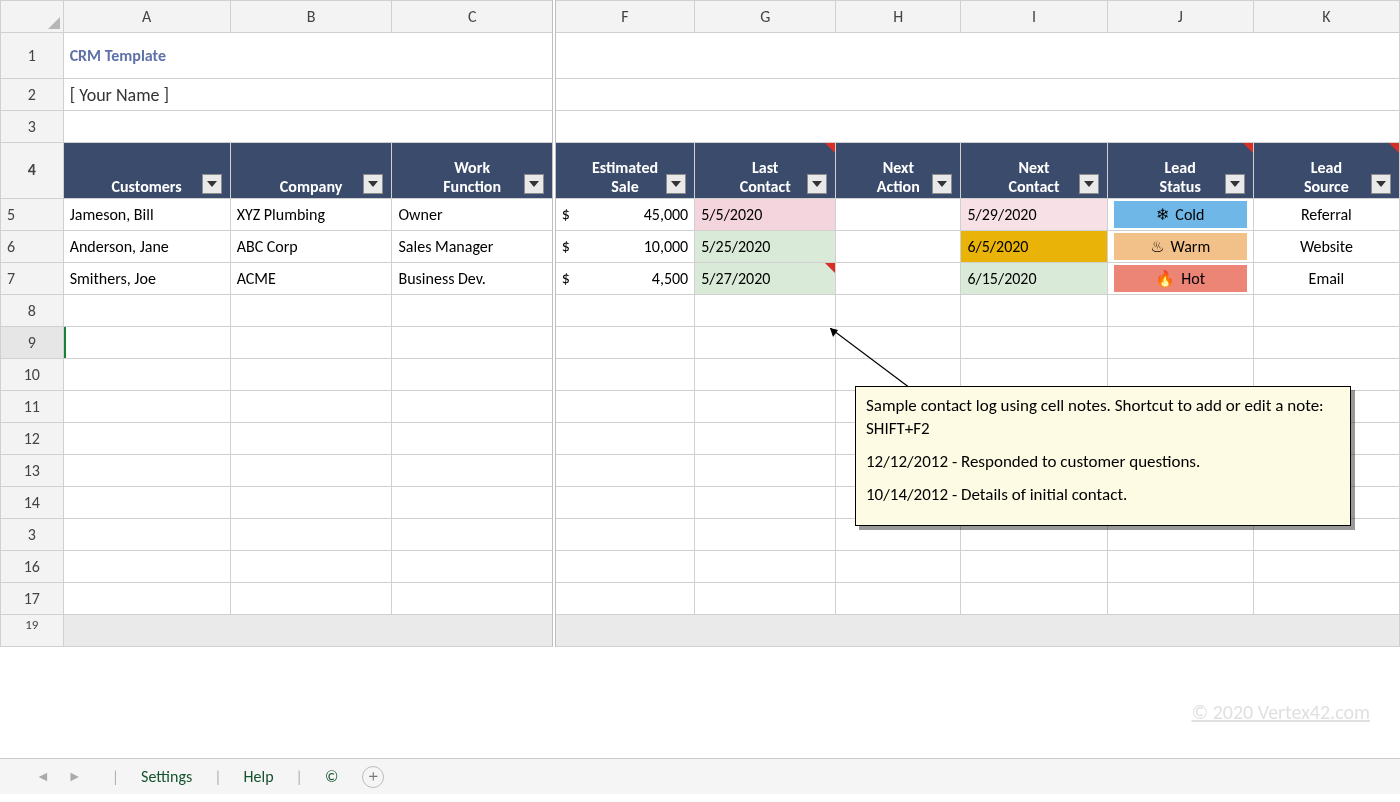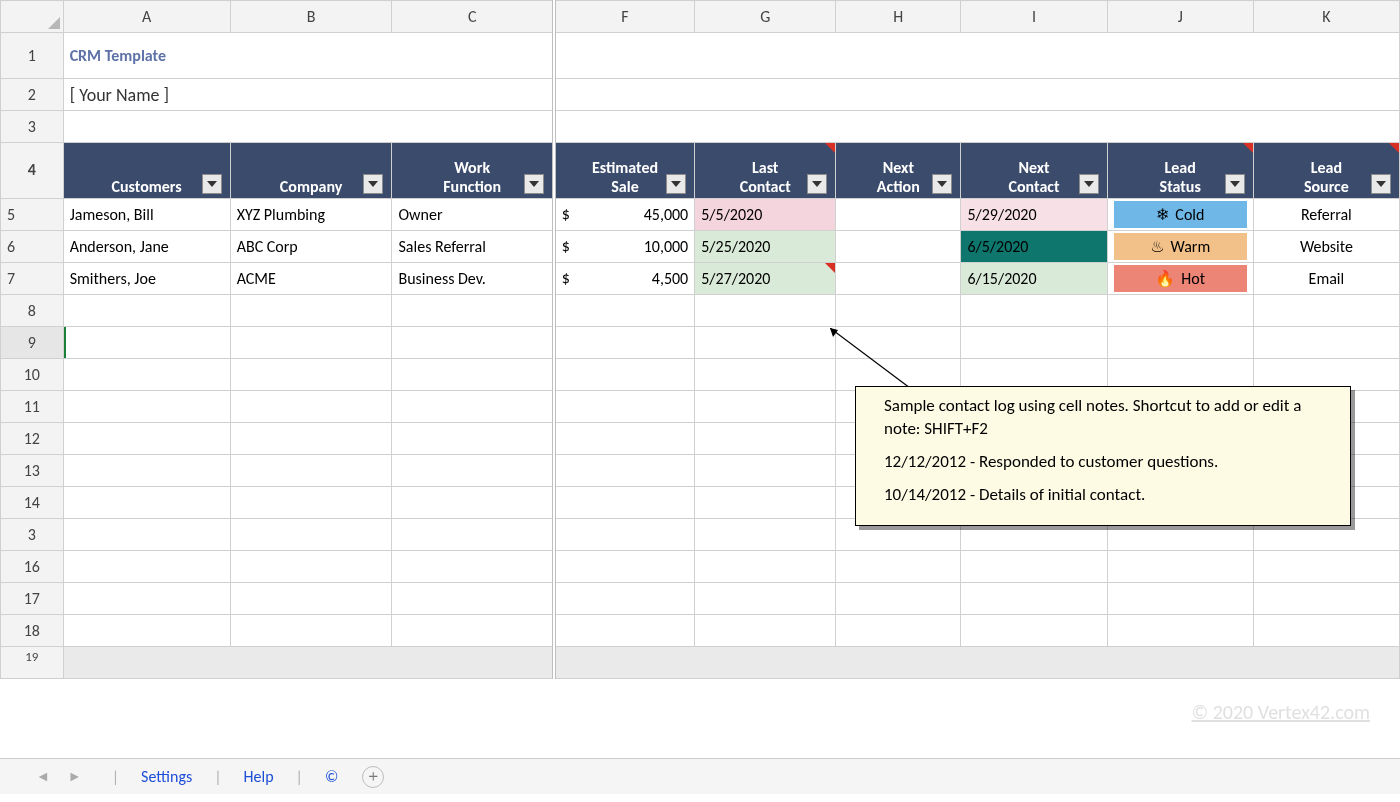--- a/index.html
+++ b/index.html
@@ -116,41 +116,41 @@
 
   .data td { text-align:left; }
   .data td.num { text-align:right; }
   .data td.center { text-align:center; }
 
   .money{ display:flex; justify-content:space-between; width:100%; }
 
   .lc-pink  { background:#f4d4dd; text-align:center; }
   .lc-ltgrn { background:#d9ead8; text-align:center;margin-left:20px; }
   .nc-pink  { background:#f7e1e7; text-align:center; }
-  .nc-yel   { background:#0f766e; text-align:center; }
+  .nc-yel   { background:#eab308; text-align:center; }
   .nc-grn   { background:#d9ead8; text-align:center; }
 
   .pill{
     display:flex; align-items:center; justify-content:center;
     gap:6px; width:100%; height:100%;
     font-weight:normal;
   }
   .pill-cold { background:#6fb7e6; }
   .pill-warm { background:#f2c089; }
   .pill-hot  { background:#ec8576; }
 
   
   .comment{
     position:absolute;
     top:386px; left:855px;
     width:496px;
     background:#fdfbe4;
     border:1px solid #000;
     box-shadow:4px 4px 0 rgba(0,0,0,.4);
-    padding:8px 28px;
+    padding:8px 10px;
     font-size:17px;
     line-height:1.35;
     z-index:10;
   }
   .leader{
     position:absolute;
     top:328px; left:830px;
     z-index:9;
   }
 
@@ -184,21 +184,21 @@
   .tab.active{
     background:#fff;
     color:#1a7f37;
     font-weight:bold;
     border-bottom:2px solid #fff;
     box-shadow: inset 0 -2px 0 #1a7f37;
   }
   .tab.accent-green{ border-bottom:2px solid #7eb58a; }
   .tab.accent-blue { border-bottom:2px solid #8faac8; }
   .tab-divider{ color:#b0b0b0; margin:0 10px; }
-  .tab-simple{ padding:4px 12px; color:#1d4ed8; }
+  .tab-simple{ padding:4px 12px; color:#14532d; }
   .addsheet{
     display:inline-flex; align-items:center; justify-content:center;
     width:22px;height:22px; border:1px solid #bdbdbd; border-radius:11px;
     margin-left:12px; color:#777;
     font-size:16px;
   }
   .watermark{
     position:absolute;
     right:30px; top:700px;
     color:#e0e0e0;
@@ -343,21 +343,21 @@
               <span>❄</span>
               <span>Cold</span>
             </div>
           </td>
           <td class="center">Referral</td>
         </tr>
         <tr class="data">
           <td class="rowhdr">6</td>
           <td>Anderson, Jane</td>
           <td>ABC Corp</td>
-          <td class="colsplit">Sales Referral</td>
+          <td class="colsplit">Sales Manager</td>
           <td class="num">
             <span class="money">
               <span>$</span>
               <span>10,000</span>
             </span>
           </td>
           <td class="lc-ltgrn">5/25/2020</td>
           <td></td>
           <td class="nc-yel">6/5/2020</td>
           <td>
@@ -496,32 +496,20 @@
           <td class="colsplit"></td>
           <td></td>
           <td></td>
           <td></td>
           <td></td>
           <td></td>
           <td></td>
         </tr>
         <tr>
           <td class="rowhdr">17</td>
-          <td></td>
-          <td></td>
-          <td class="colsplit"></td>
-          <td></td>
-          <td></td>
-          <td></td>
-          <td></td>
-          <td></td>
-          <td></td>
-        </tr>
-        <tr>
-          <td class="rowhdr">18</td>
           <td></td>
           <td></td>
           <td class="colsplit"></td>
           <td></td>
           <td></td>
           <td></td>
           <td></td>
           <td></td>
           <td></td>
         </tr>

